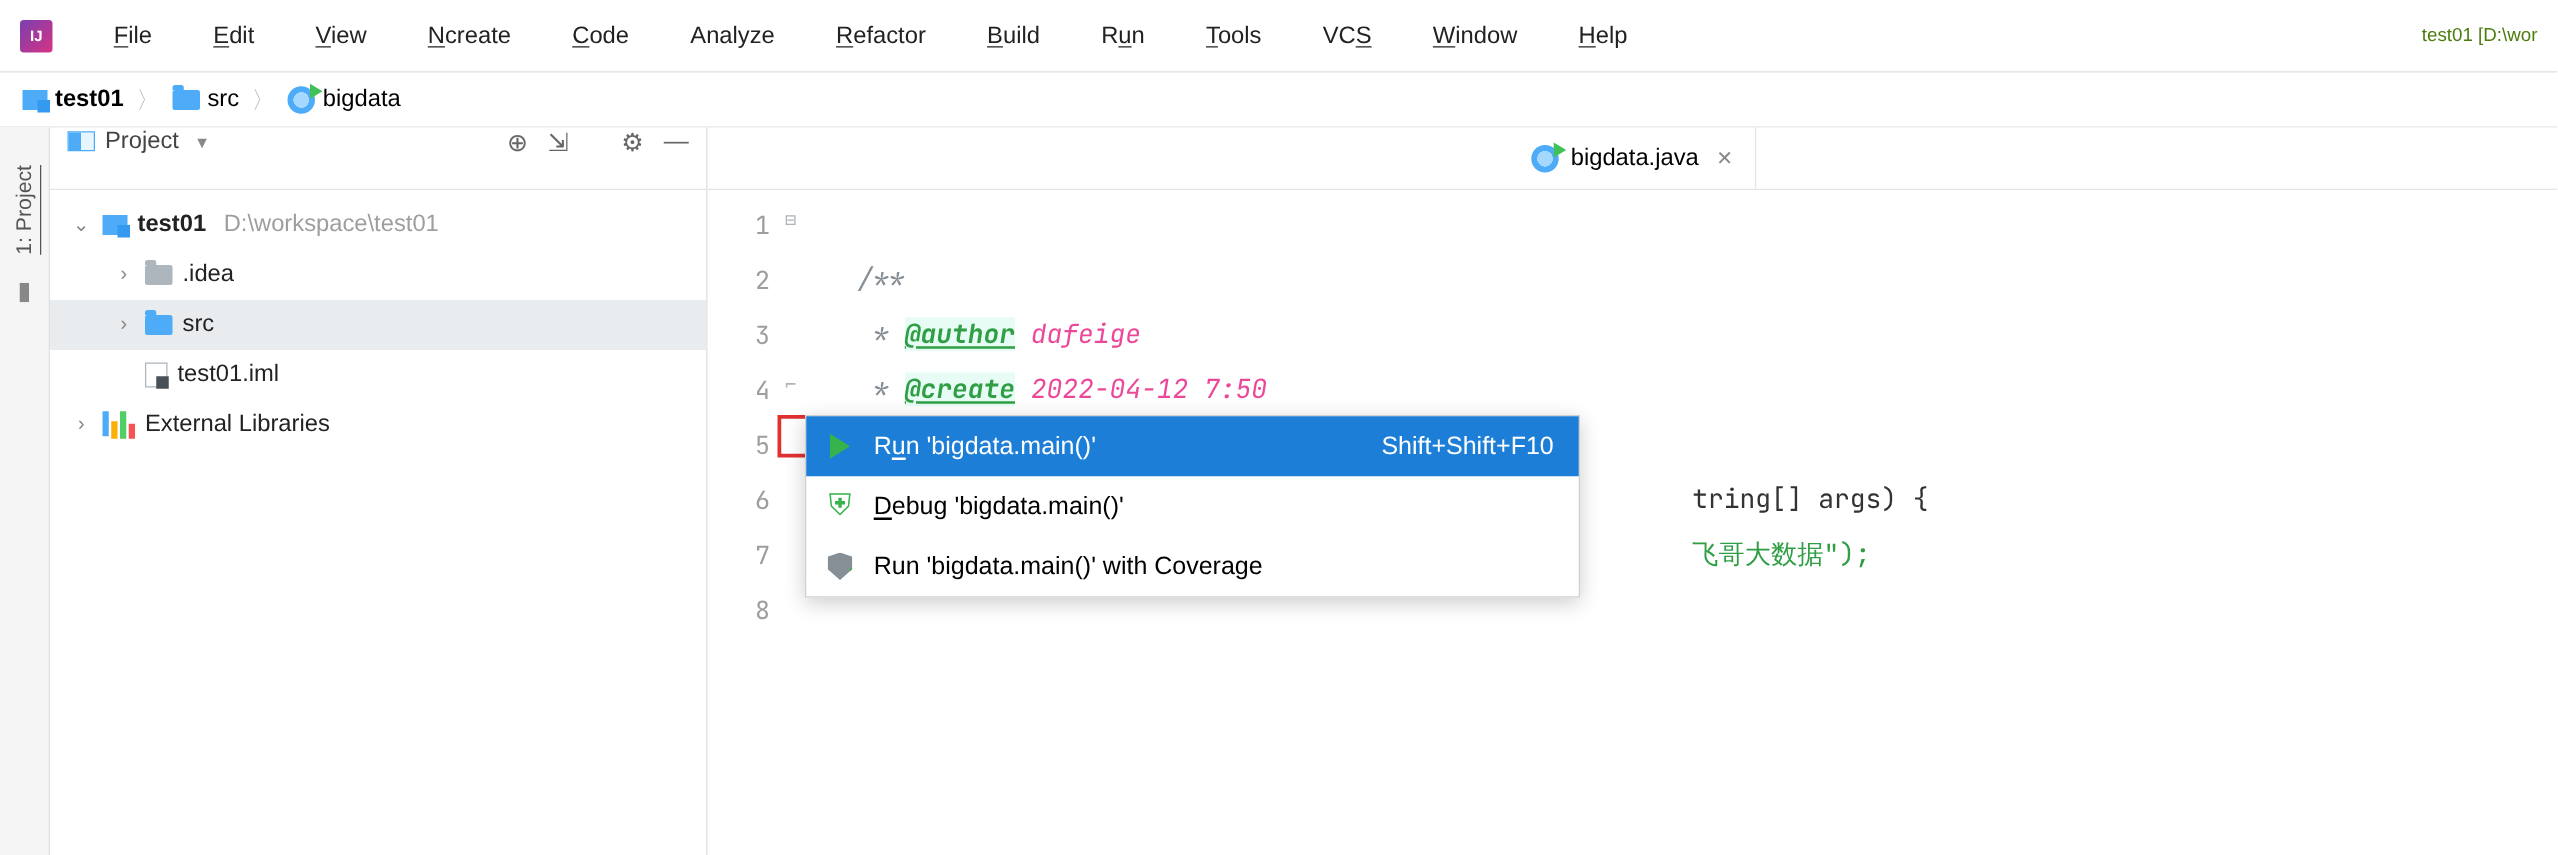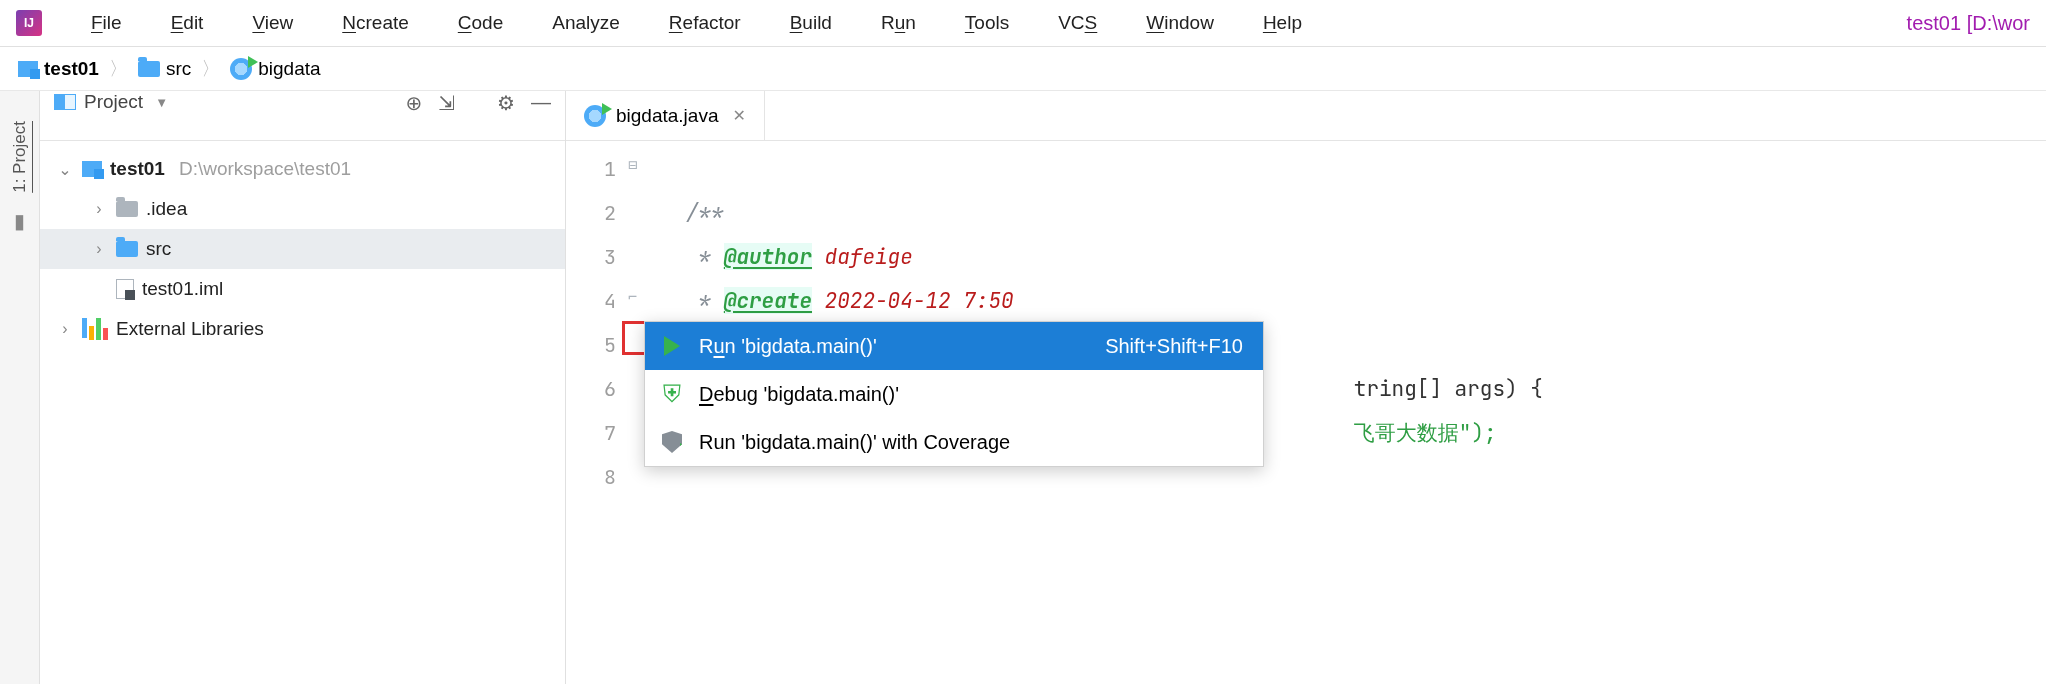--- a/index.html
+++ b/index.html
@@ -10,21 +10,21 @@
       width: 2046px;
       height: 684px;
       overflow: hidden;
       position: relative;
     }
     
     
     .menubar {
       display: flex;
       align-items: center;
-      height: 47px;
+      height: 58px;
       padding: 0 16px;
       gap: 28px;
       border-bottom: 1px solid #e0e0e0;
     }
     .app-logo {
       width: 26px;
       height: 26px;
       background: linear-gradient(135deg, #7b3fb0 0%, #d63384 100%);
       border-radius: 3px;
       display: flex;
@@ -35,23 +35,23 @@
       font-weight: bold;
     }
     .menu-item {
       color: #222;
       cursor: pointer;
       font-size: 19px;
       margin-left: 21px;
     }
     .mnemonic { text-decoration: underline; text-underline-offset: 3px; }
     .title-hint {
-      color: #a21caf;
+      color: #4d7c0f;
       margin-left: auto;
-      font-size: 20px;
+      font-size: 15px;
     }
 
     
     .breadcrumb {
       display: flex;
       align-items: center;
       height: 44px;
       border-bottom: 1px solid #e8e8e8;
       padding-left: 18px;
       gap: 10px;
@@ -211,20 +211,21 @@
     
     .editor-area {
       flex: 1;
       display:flex; flex-direction: column;
     }
     .editor-tabs {
       display:flex;
       height: 50px;
       border-bottom: 1px solid #e4e4e4;
       align-items:stretch;
+      justify-content:center;
     }
     .editor-tab {
       display:flex; align-items:center; gap:10px;
       padding: 0 18px;
       border-right: 1px solid #e4e4e4;
       font-size: 19px;
     }
     .editor-tab .close { color:#888; font-size: 16px; cursor:pointer; margin-left:4px;}
     
     .code-body { display:flex; flex:1; position:relative; font-family: "JetBrains Mono", Consolas, monospace;}
@@ -268,21 +269,21 @@
       font-size: 21px;
       line-height: 44px;
       color:#333;
       white-space: pre;
       position:relative;
     }
     .c-comment { color:#868e96; }
     .c-italic { font-style: italic; }
     .c-taggreen { color:#2f9e44; font-style: italic; font-weight: bold; text-decoration: underline; text-underline-offset: 3px;}
     .c-tagbg { background:#e6fcf5; }
-    .c-greenital { color:#b91c1c; font-style: italic;}
+    .c-greenital { color:#ec4899; font-style: italic;}
     .c-cn { color:#2f9e44; }
     .c-type { color:#333; }
 
     
     .ctx-menu {
       position:absolute;
       box-shadow: 0 4px 16px rgba(0,0,0,0.2);
       background:#fff;
       border: 1px solid #d0d0d0;
       font-size: 20px;

